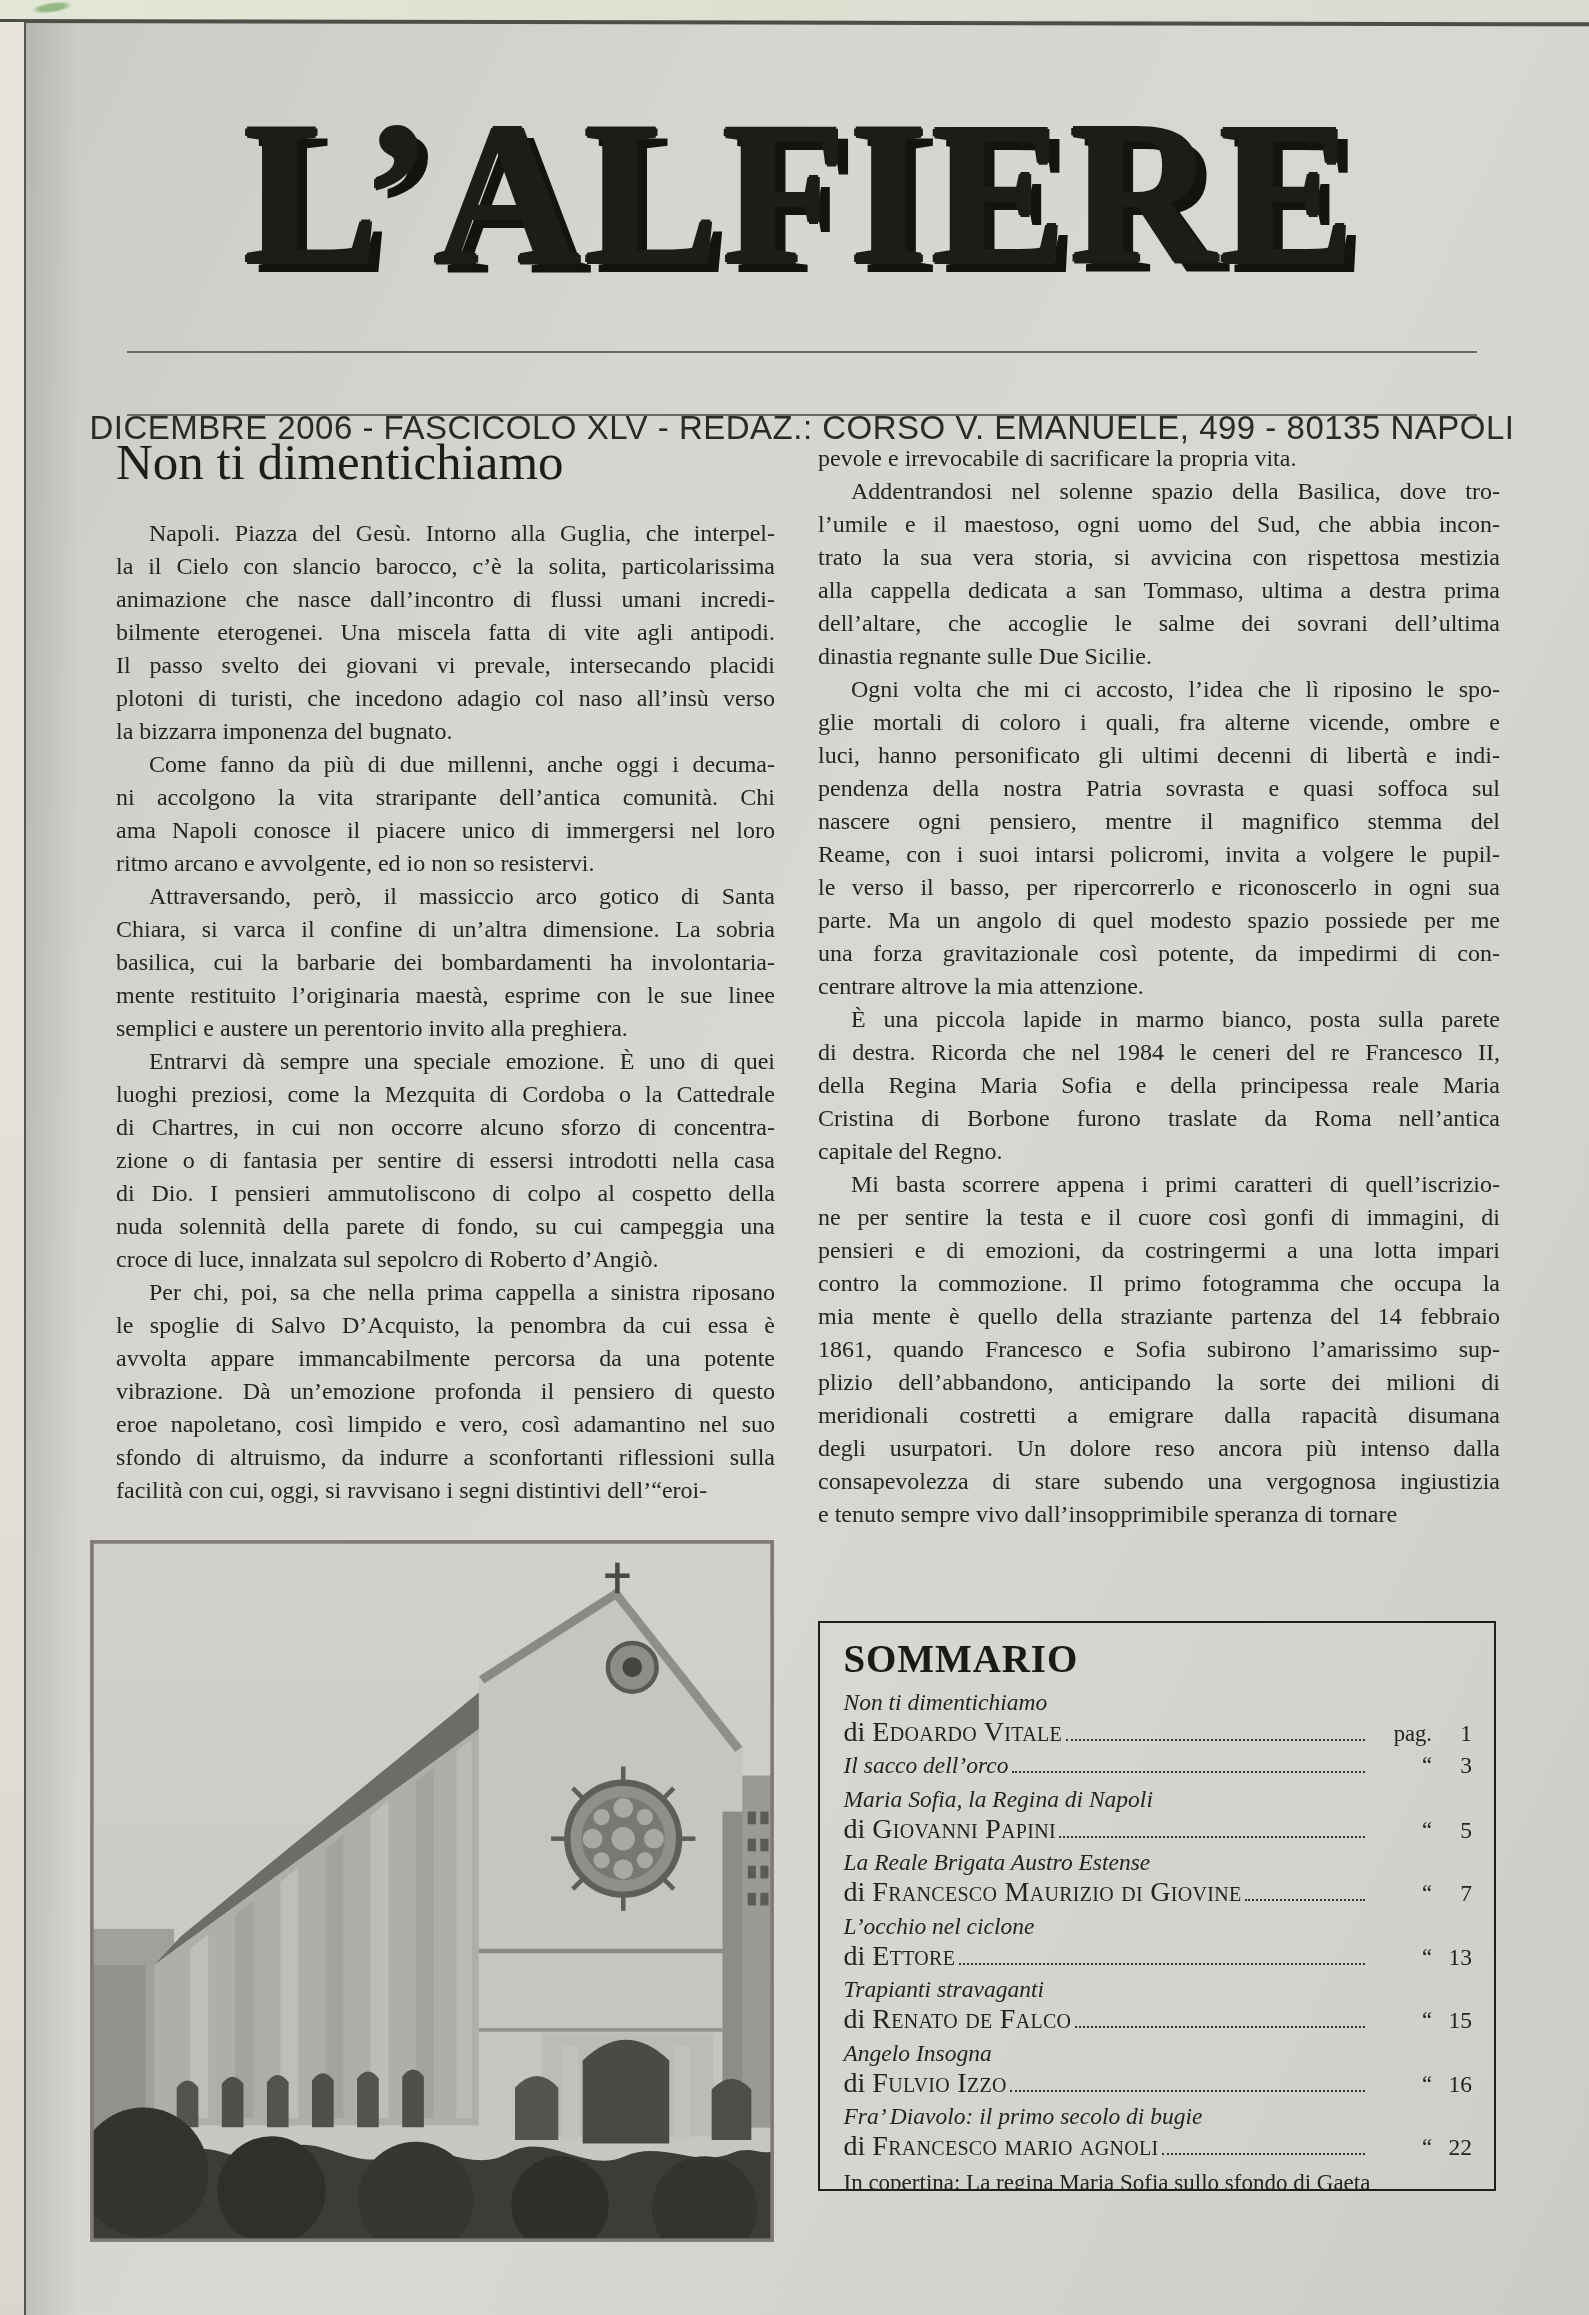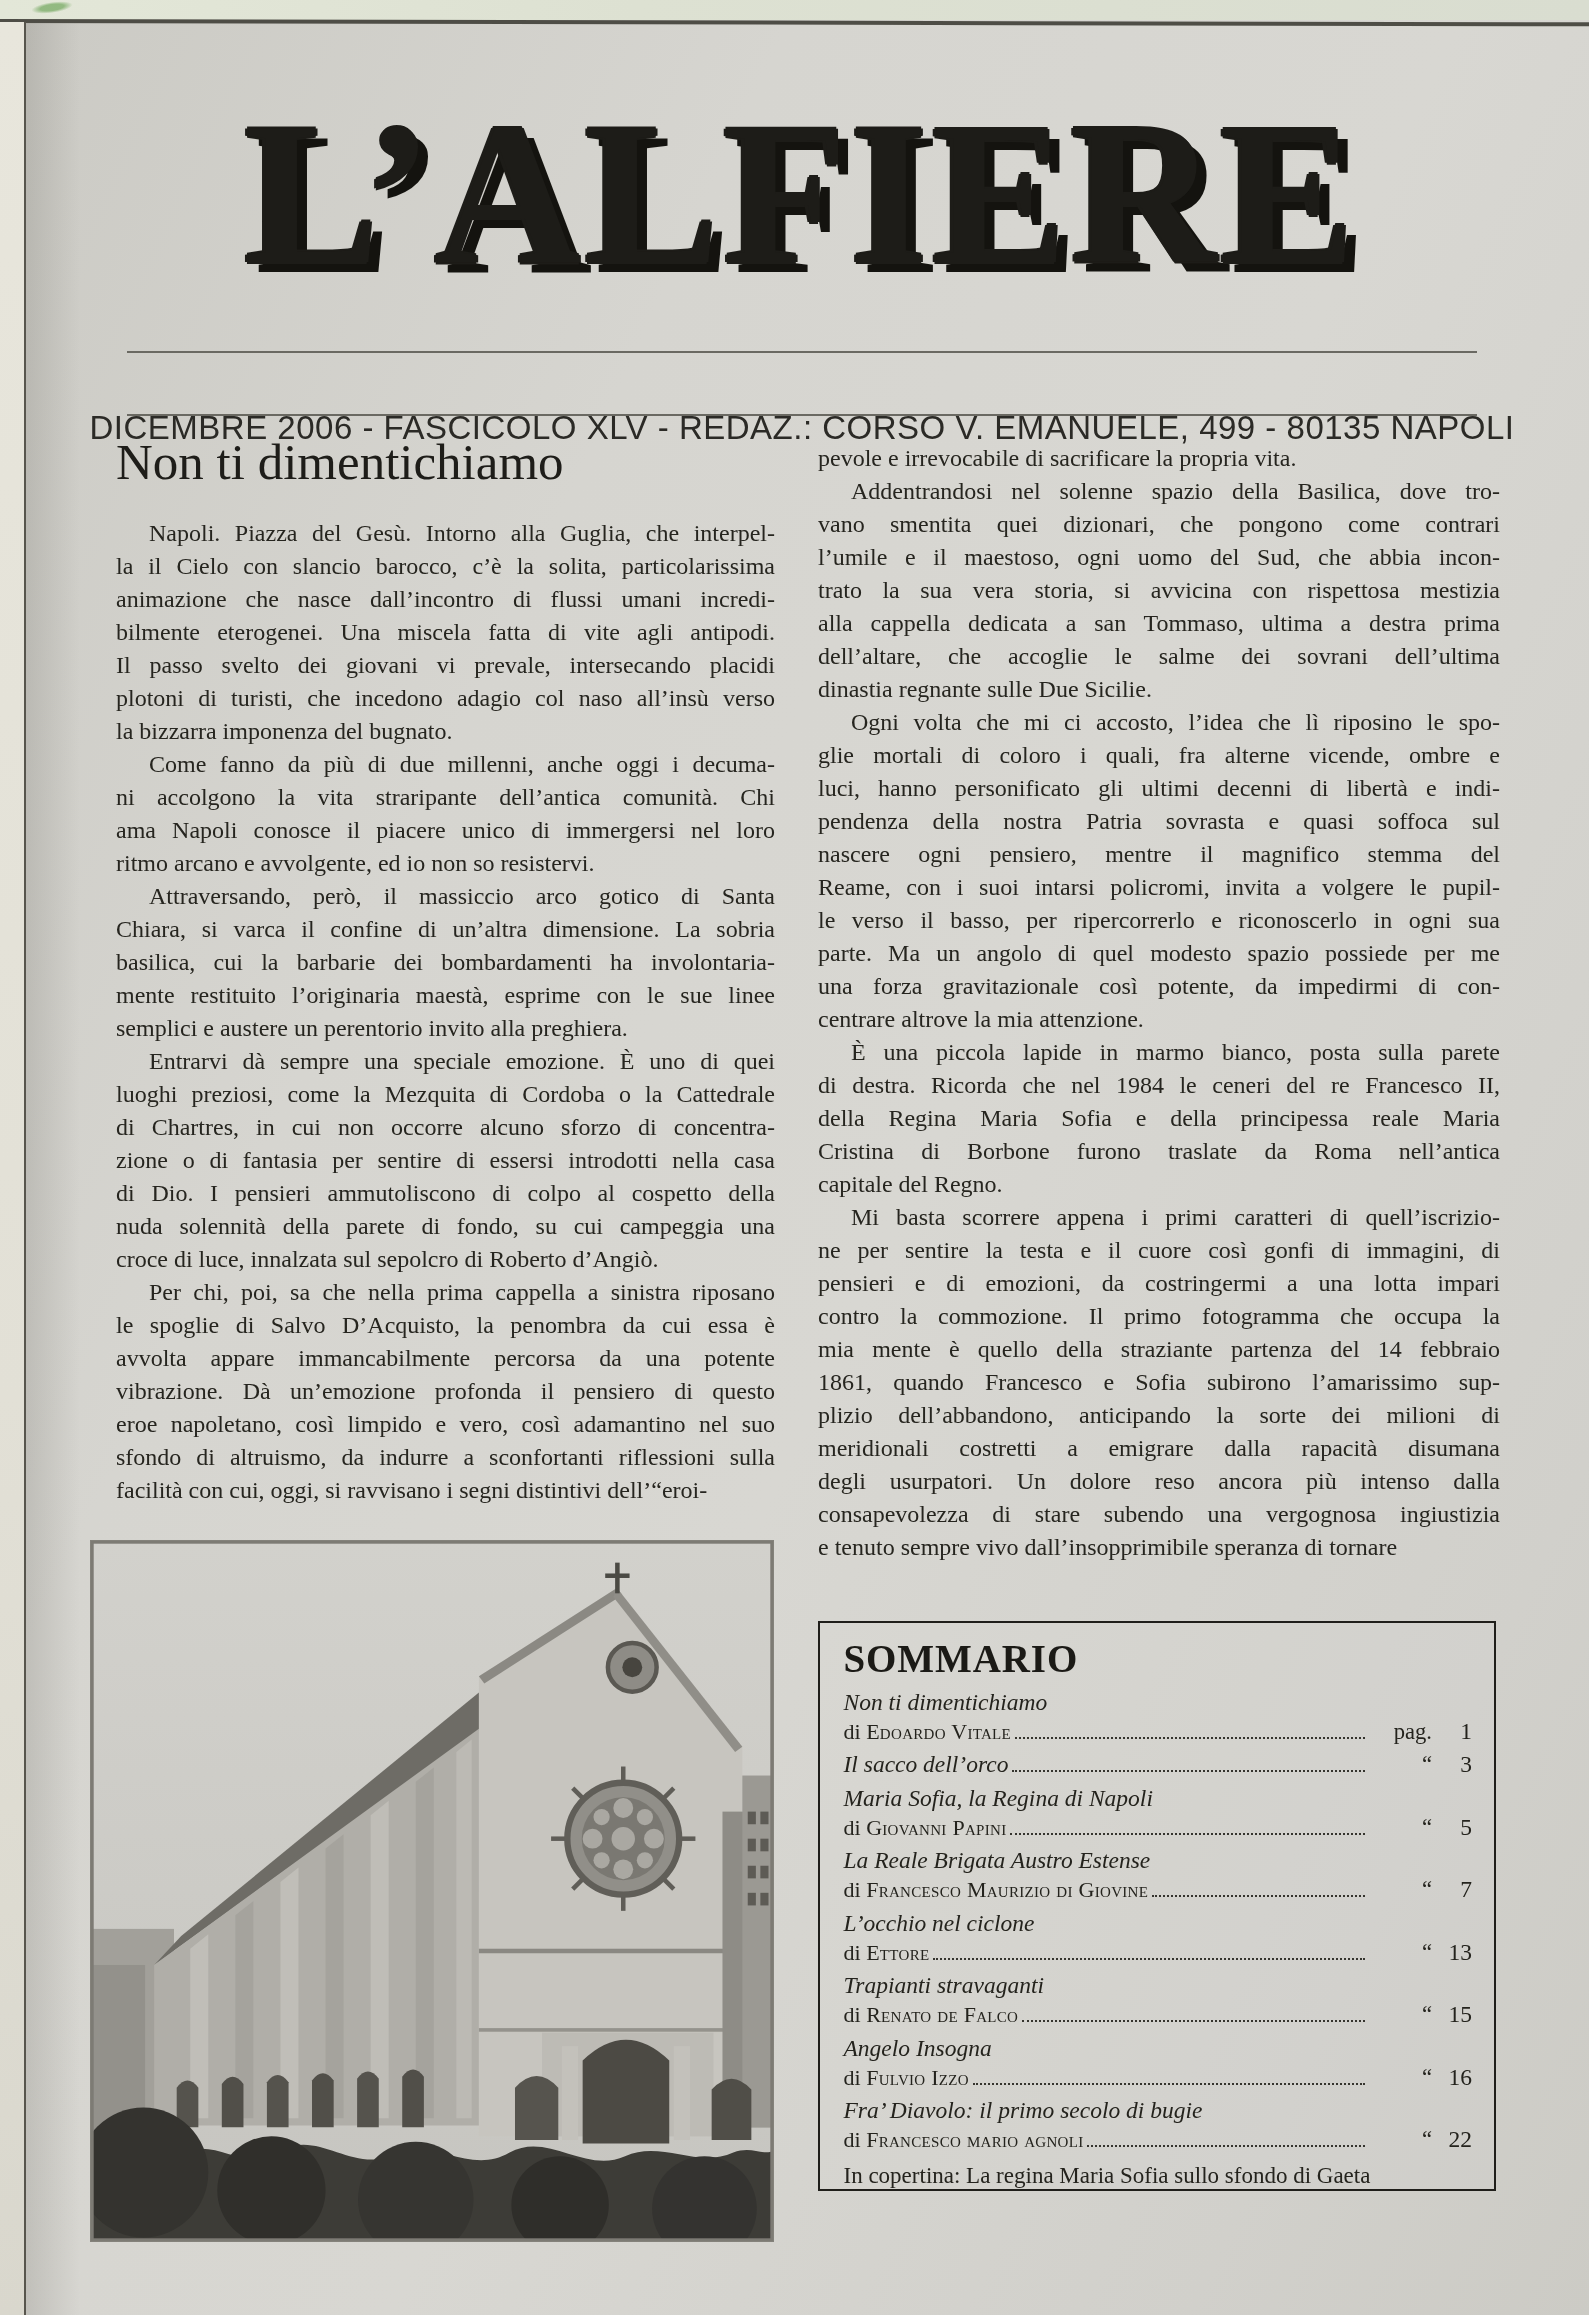--- a/index.html
+++ b/index.html
@@ -62,21 +62,21 @@
     border:1.8px solid #84827b;background:#c9c8c3;box-sizing:border-box;}
   .photo-frame svg{display:block;width:100%;height:100%;}
 
   
   .toc{position:absolute;left:818px;top:1621px;width:678px;height:570px;box-sizing:border-box;
     border:2.7px solid #1f1e1a;padding:12.7px 22px 9px 23.5px;background:rgba(255,255,255,.04);overflow:hidden;}
   .toc-title{font-size:39px;font-weight:700;letter-spacing:0.9px;color:#1b1a16;margin:0 0 7.2px 0;}
   .toc-entry{margin:0 0 4.5px 0;}
   .toc-line{display:flex;align-items:baseline;}
   .toc-item-title{font-style:italic;font-size:23.5px;line-height:29px;color:#24231d;}
-  .toc-author{font-size:22px;line-height:29px;color:#24231d;white-space:nowrap;}
+  .toc-author{font-size:28px;line-height:29px;color:#24231d;white-space:nowrap;}
   .toc-author .name{font-variant:small-caps;letter-spacing:0.3px;}
   .toc-leader{flex:1;border-bottom:2.3px dotted #35342e;margin:0 7.2px 5.4px 3.6px;min-width:27px;}
   .toc-mark{width:60px;text-align:right;font-size:22.6px;color:#24231d;flex:none;}
   .toc-page{width:40px;text-align:right;font-size:23.5px;color:#24231d;flex:none;}
   .toc-notes{margin-top:7.2px;}
   .toc-note{font-size:23px;line-height:27px;color:#24231d;}
 </style>
 </head>
 <body>
 
@@ -141,21 +141,20 @@
         <div class="tline">sfondo di altruismo, da indurre a sconfortanti riflessioni sulla</div>
         <div class="tline last">facilità con cui, oggi, si ravvisano i segni distintivi dell’“eroi-</div>
       </div>
     </div>
   <div class="column" id="col-right">
       <div class="para">
         <div class="tline last">pevole e irrevocabile di sacrificare la propria vita.</div>
       </div>
       <div class="para">
         <div class="tline first">Addentrandosi nel solenne spazio della Basilica, dove tro-</div>
-        <div class="tline">vano smentita quei dizionari, che pongono come contrari</div>
         <div class="tline">l’umile e il maestoso, ogni uomo del Sud, che abbia incon-</div>
         <div class="tline">trato la sua vera storia, si avvicina con rispettosa mestizia</div>
         <div class="tline">alla cappella dedicata a san Tommaso, ultima a destra prima</div>
         <div class="tline">dell’altare, che accoglie le salme dei sovrani dell’ultima</div>
         <div class="tline last">dinastia regnante sulle Due Sicilie.</div>
       </div>
       <div class="para">
         <div class="tline first">Ogni volta che mi ci accosto, l’idea che lì riposino le spo-</div>
         <div class="tline">glie mortali di  coloro i quali, fra alterne vicende, ombre e</div>
         <div class="tline">luci, hanno personificato gli ultimi decenni di libertà e indi-</div>

